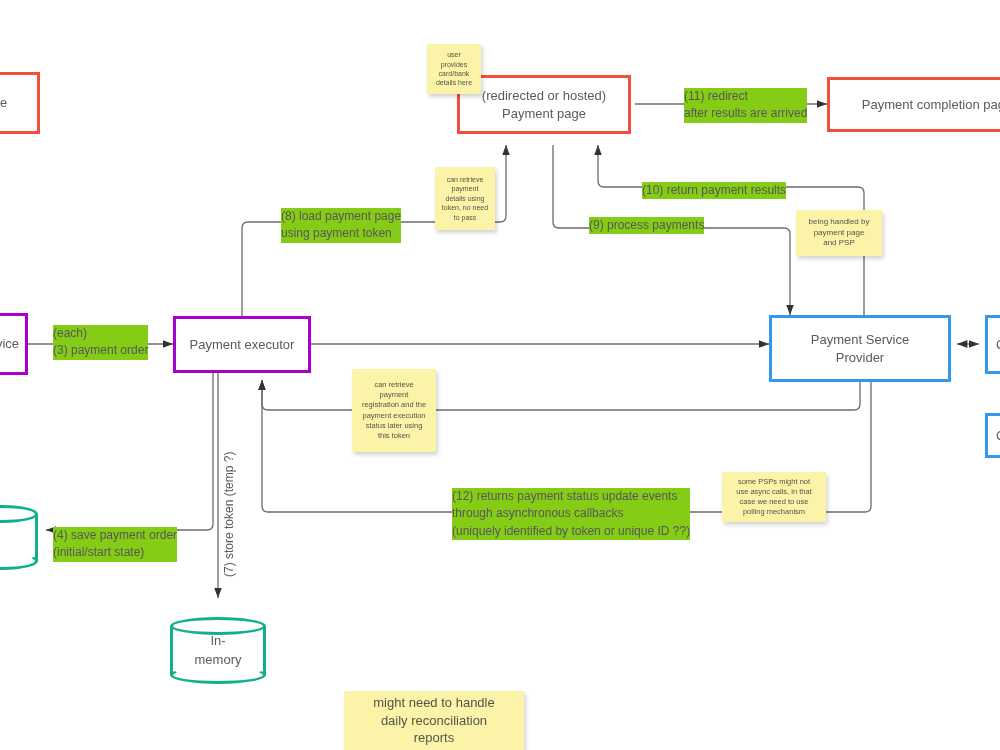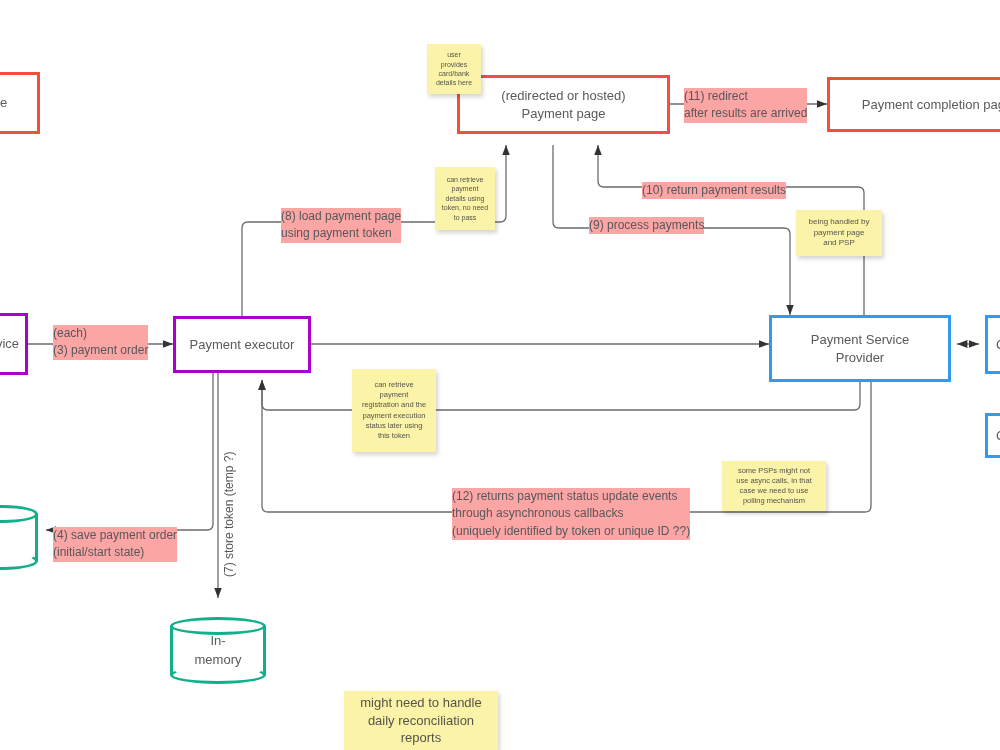--- a/index.html
+++ b/index.html
@@ -33,21 +33,21 @@
     text-align: center;
     color: #5a5a5a;
     line-height: 1.35;
   }
   .node.red    { border: 3px solid #f2503a; }
   .node.purple { border: 3px solid #aa00cc; }
   .node.blue   { border: 3px solid #3399ee; }
 
   .label {
     position: absolute;
-    background: #fca5a5;
+    background: #84cc16;
     color: #57575b;
     line-height: 1.45;
     white-space: pre;
     box-sizing: border-box;
   }
   .label.vert {
     white-space: pre;
     transform-origin: 0 0;
     background: transparent;
   }
@@ -139,21 +139,21 @@
 
       <path d="M218,373 L218,598" marker-end="url(#arrow)"></path>
 
       <path d="M957,344 L979,344" marker-end="url(#arrow)" marker-start="url(#arrowStart)"></path>
     </g>
   </svg>
 
   <div class="node red" style="left:-40px;top:72px;width:80px;height:62px;font-size:13px;">
       <span>ge</span>
     </div>
-  <div class="node red" style="left:457px;top:75px;width:213px;height:59px;font-size:13px;white-space:pre-line;"><span>(redirected or hosted)
+  <div class="node red" style="left:457px;top:75px;width:174px;height:59px;font-size:13px;white-space:pre-line;"><span>(redirected or hosted)
 Payment page</span></div>
   <div class="node red" style="left:827px;top:77px;width:220px;height:55px;font-size:13px;">
       <span>Payment completion page</span>
     </div>
 
   <div class="node purple" style="left:-55px;top:313px;width:83px;height:62px;font-size:13px;justify-content:flex-end;padding-right:6px;">
       <span>vice</span>
     </div>
   <div class="node purple" style="left:173px;top:316px;width:138px;height:57px;font-size:13px;">
       <span>Payment executor</span>
@@ -210,21 +210,21 @@
 to pass</div>
   <div class="note" style="left:796px;top:210px;width:86px;height:46px;font-size:8px;">being handled by
 payment page
 and PSP</div>
   <div class="note" style="left:352px;top:369px;width:84px;height:83px;font-size:7.5px;">can retrieve
 payment
 registration and the
 payment execution
 status later using
 this token</div>
-  <div class="note" style="left:722px;top:461px;width:104px;height:50px;font-size:7.5px;">some PSPs might not
+  <div class="note" style="left:722px;top:472px;width:104px;height:50px;font-size:7.5px;">some PSPs might not
 use async calls, in that
 case we need to use
 polling mechanism</div>
-  <div class="note" style="left:344px;top:691px;width:154px;height:59px;font-size:13px;">might need to handle
+  <div class="note" style="left:344px;top:691px;width:180px;height:59px;font-size:13px;">might need to handle
 daily reconciliation
 reports</div>
 
 </div>
 
 </body></html>

